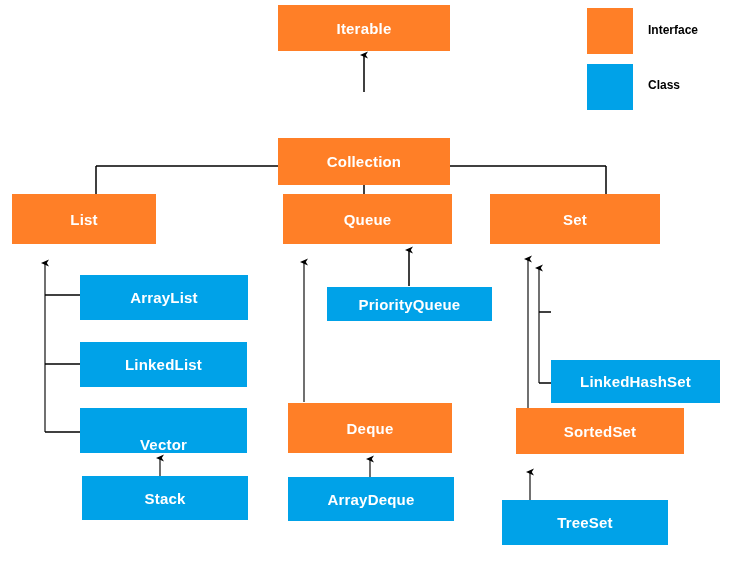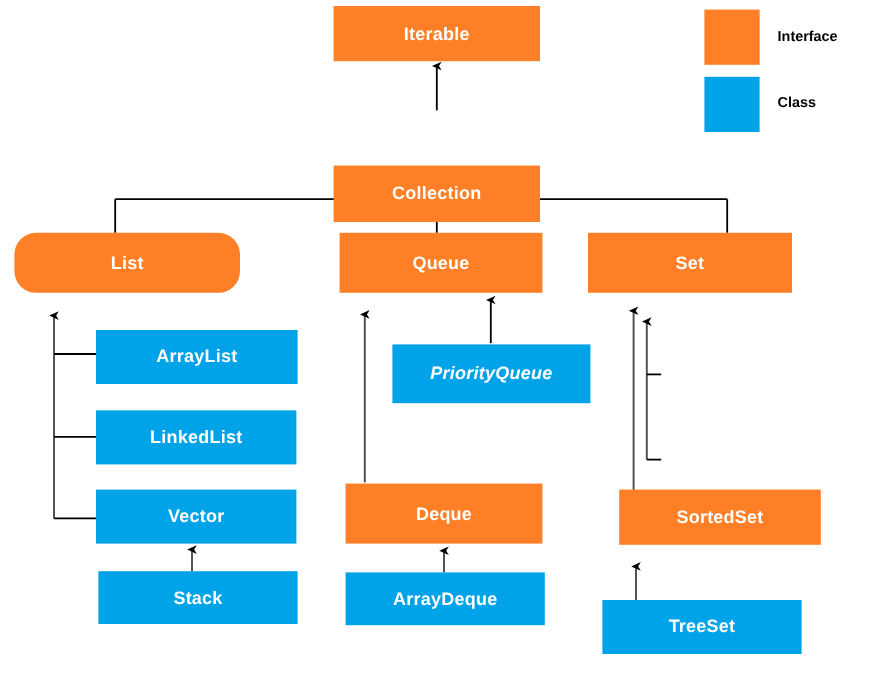--- a/index.html
+++ b/index.html
@@ -99,61 +99,64 @@
   </svg>
 
   <div class="node iface" style="left:278px; top:5px; width:172px; height:46px;">
     <span>Iterable</span>
   </div>
 
   <div class="node iface" style="left:278px; top:93px; width:172px; height:47px;margin-top:45px;">
     <span>Collection</span>
   </div>
 
-  <div class="node iface" style="left:12px; top:194px; width:188px; height:50px;border-radius:18px;">
+  <div class="node iface" style="left:12px; top:194px; width:144px; height:50px;">
     <span>List</span>
   </div>
 
   <div class="node iface" style="left:283px; top:194px; width:169px; height:50px;">
     <span>Queue</span>
   </div>
 
   <div class="node iface" style="left:490px; top:194px; width:170px; height:50px;">
     <span>Set</span>
   </div>
 
   <div class="node klass" style="left:80px; top:275px; width:168px; height:45px;">
     <span>ArrayList</span>
   </div>
 
   <div class="node klass" style="left:80px; top:342px; width:167px; height:45px;">
     <span>LinkedList</span>
   </div>
 
-  <div class="node klass" style="left:80px; top:408px; width:167px; height:45px;">
+  <div class="node klass" style="left:80px; top:408px; width:167px; height:45px;align-items:flex-end;">
     <span>Vector</span>
   </div>
 
   <div class="node klass" style="left:82px; top:476px; width:166px; height:44px;">
     <span>Stack</span>
   </div>
 
-  <div class="node klass" style="left:327px; top:287px; width:165px; height:49px;font-style:italic;">
+  <div class="node klass" style="left:327px; top:287px; width:165px; height:34px;">
     <span>PriorityQueue</span>
   </div>
 
   <div class="node iface" style="left:288px; top:403px; width:164px; height:50px;">
     <span>Deque</span>
   </div>
 
   <div class="node klass" style="left:288px; top:477px; width:166px; height:44px;">
     <span>ArrayDeque</span>
   </div>
 
 
+  <div class="node klass" style="left:551px; top:360px; width:169px; height:43px;">
+    <span>LinkedHashSet</span>
+  </div>
 
   <div class="node iface" style="left:500px; top:408px; width:168px; height:46px;margin-left:16px;">
     <span>SortedSet</span>
   </div>
 
   <div class="node klass" style="left:502px; top:500px; width:166px; height:45px;">
     <span>TreeSet</span>
   </div>
 
   <div class="legend-swatch iface" style="left:587px; top:8px;"></div>

